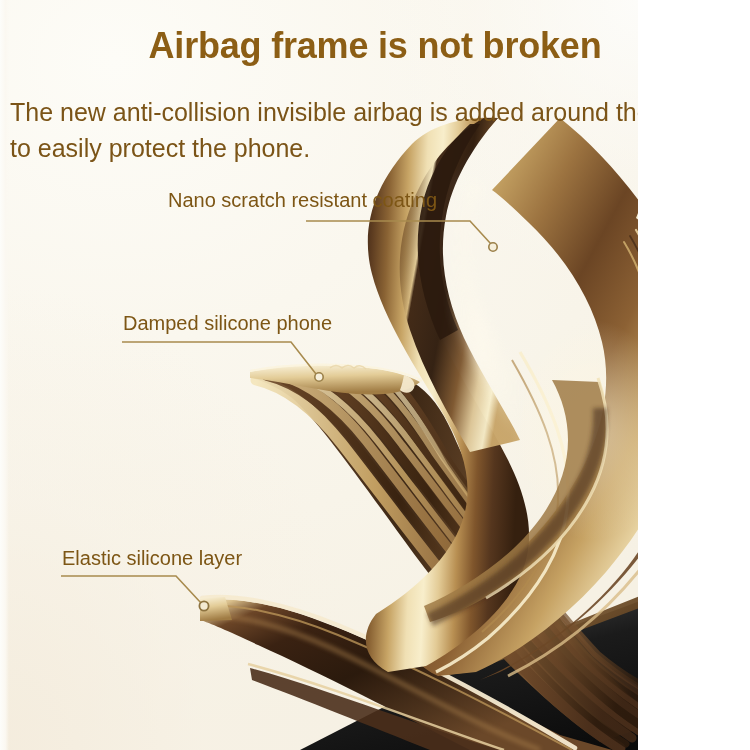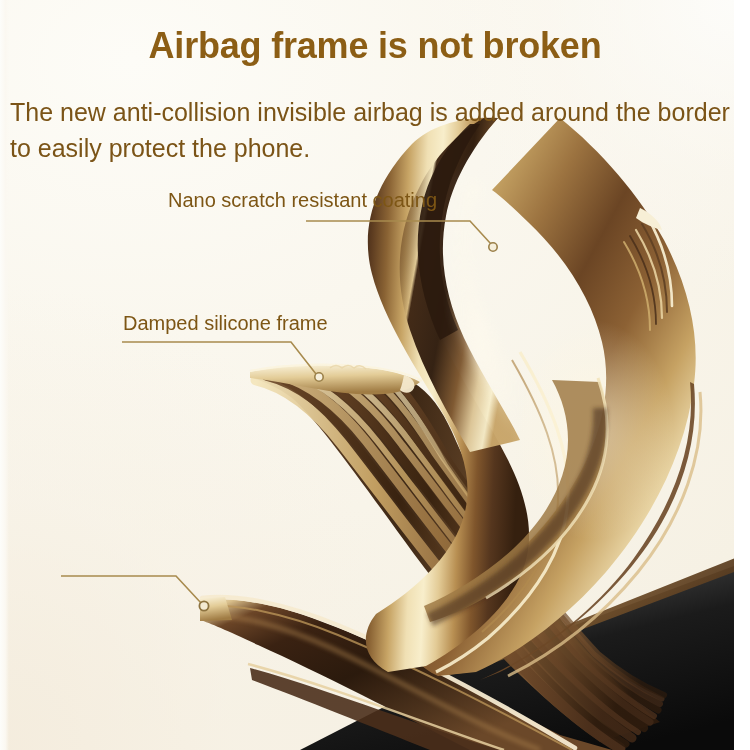--- a/index.html
+++ b/index.html
@@ -2,21 +2,21 @@
 <html><head>
 <meta charset="utf-8">
 <style>
   html, body {
     margin: 0;
     padding: 0;
     background: #ffffff;
   }
   #stage {
     position: relative;
-    width: 734px;
+    width: 638px;
     height: 750px;
     overflow: hidden;
     font-family: "Liberation Sans", sans-serif;
     background: #f0abfc;
   }
   
   .bg-base {
     position: absolute;
     inset: 0;
     background:
@@ -360,15 +360,16 @@
         <path d="M61 576 L176 576 L201 603"></path>
         <circle cx="204" cy="606" r="4.6" fill="#f3ead2" stroke="#8d7340" stroke-width="1.8"></circle>
       </g>
     </g>
   </svg>
 
   <div class="title">Airbag frame is not broken</div>
   <div class="subtitle">The new anti-collision invisible airbag is added around the border to easily protect the phone.</div>
 
   <div class="callout-label lbl-nano">Nano scratch resistant coating</div>
-  <div class="callout-label lbl-damp">Damped silicone frame</div>
+  <div class="callout-label lbl-damp">Damped silicone phone</div>
+  <div class="callout-label lbl-elas">Elastic silicone layer</div>
 
 </div>
 
 </body></html>

